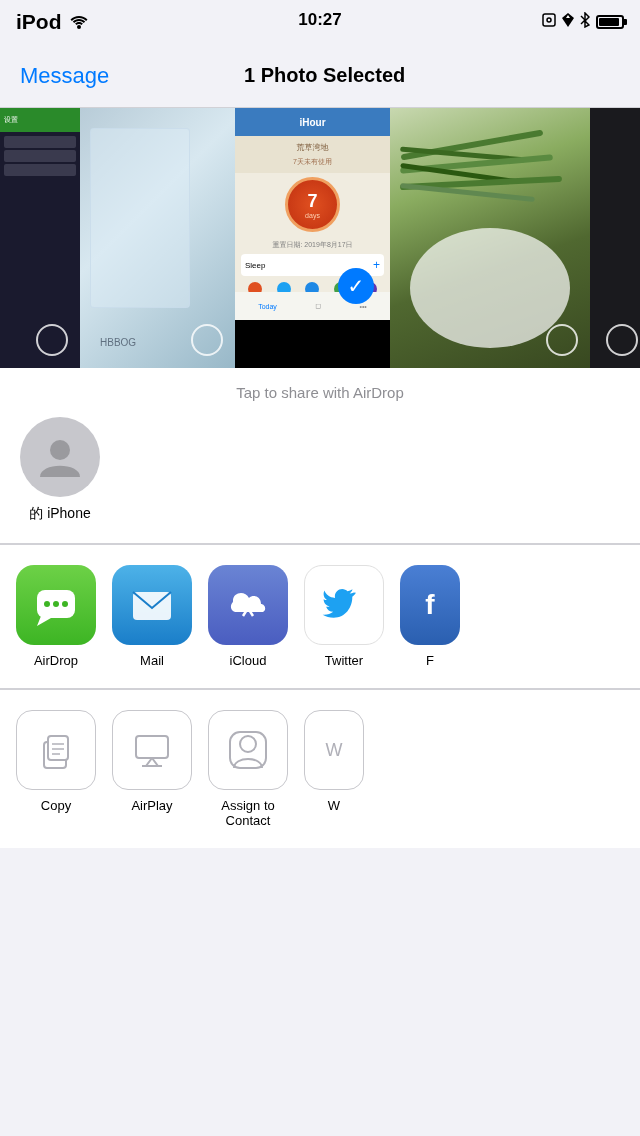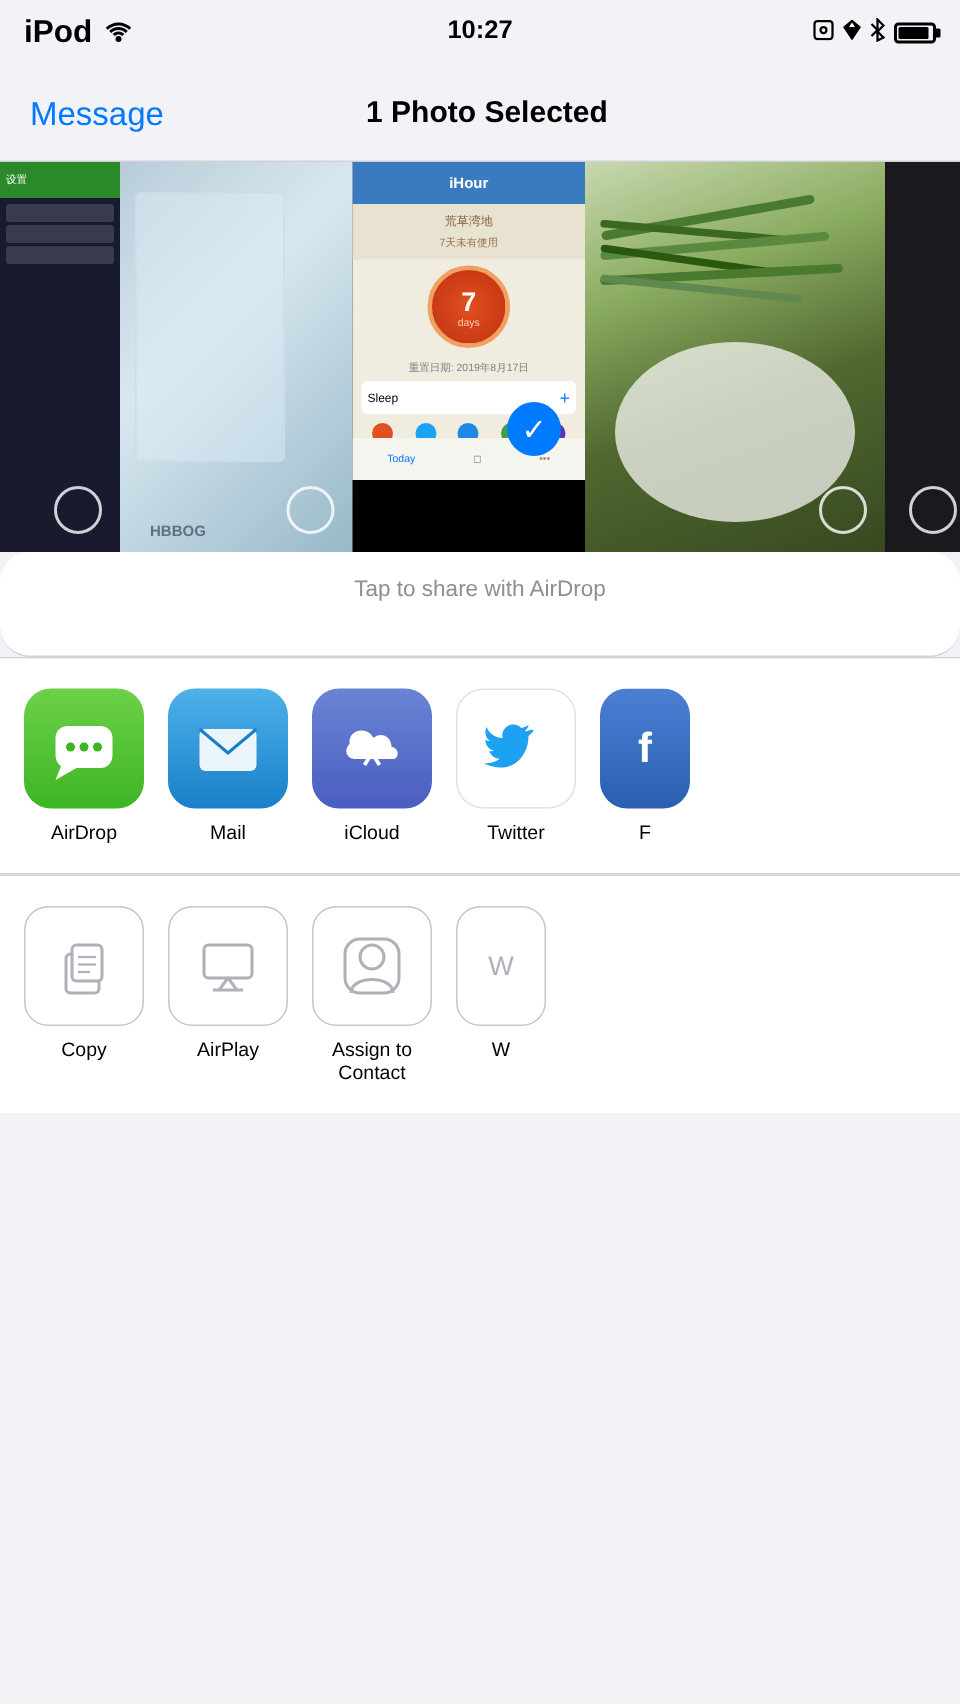--- a/index.html
+++ b/index.html
@@ -114,21 +114,20 @@
       height: 32px;
       border: 2px solid rgba(255,255,255,0.8);
       border-radius: 50%;
     }
 
     
     .airdrop-section {
       background: #fff;
       border-bottom: 1px solid #d1d1d6;
       padding: 16px 20px 20px 20px;
-      border-radius: 20px;
     }
     .airdrop-label {
       text-align: center;
       font-size: 15px;
       color: #8e8e93;
       margin-bottom: 16px;
     }
     .airdrop-devices {
       display: flex;
       flex-direction: row;
@@ -315,21 +314,21 @@
     <div style="padding:4px;">
       <div style="background:#3a3a4e;height:12px;margin-bottom:2px;border-radius:2px;"></div>
       <div style="background:#3a3a4e;height:12px;margin-bottom:2px;border-radius:2px;"></div>
       <div style="background:#3a3a4e;height:12px;margin-bottom:2px;border-radius:2px;"></div>
     </div>
     <div class="circle-overlay"></div>
   </div>
 
   <div class="photo-thumb" style="width:155px;height:260px;background:linear-gradient(135deg,#b8ccd8 0%,#d8e8f0 40%,#98b8c8 100%);position:relative;overflow:hidden;">
     <div style="position:absolute;top:20px;left:10px;width:100px;height:180px;background:rgba(220,235,245,0.5);border:1px solid rgba(200,220,235,0.8);border-radius:4px;"></div>
-    <div style="position:absolute;bottom:8px;left:20px;font-size:10px;color:#607080;font-weight:700;">HBBOG</div>
+    <div style="position:absolute;bottom:20px;left:20px;font-size:10px;color:#607080;font-weight:400;">HBBOG</div>
     <div class="circle-overlay"></div>
   </div>
 
   <div class="photo-thumb" style="width:155px;height:212px;background:#f0ece0;position:relative;overflow:hidden;">
     <div style="background:#3a7bbf;height:28px;width:100%;display:flex;align-items:center;justify-content:center;">
       <span style="font-size:10px;color:#fff;font-weight:700;">iHour</span>
     </div>
     <div style="background:#e8e2d0;padding:6px;text-align:center;">
       <div style="font-size:8px;color:#806040;margin-bottom:4px;">荒草湾地</div>
       <div style="font-size:7px;color:#a07050;">7天未有使用</div>
@@ -380,20 +379,31 @@
     <div class="circle-overlay"></div>
   </div>
 
   <div class="photo-thumb" style="width:60px;height:260px;background:#1a1a1e;position:relative;">
     <div class="circle-overlay"></div>
   </div>
 </div>
 
 <div class="airdrop-section">
   <div class="airdrop-label">Tap to share with AirDrop</div>
+  <div class="airdrop-devices">
+    <div class="airdrop-device">
+      <div class="device-avatar">
+        <svg viewBox="0 0 50 50" width="50" height="50">
+          <circle cx="25" cy="18" r="10" fill="#9a9a9e"></circle>
+          <path d="M5 45 C5 30 45 30 45 45" fill="#9a9a9e"></path>
+        </svg>
+      </div>
+      <div class="device-label">的 iPhone</div>
+    </div>
+  </div>
 </div>
 
 <div class="separator"></div>
 
 <div class="share-actions">
 
   <div class="share-item">
     <div class="share-icon message">
       <svg width="46" height="46" viewBox="0 0 46 46">
         <rect x="4" y="8" width="38" height="28" rx="8" fill="white"></rect>

